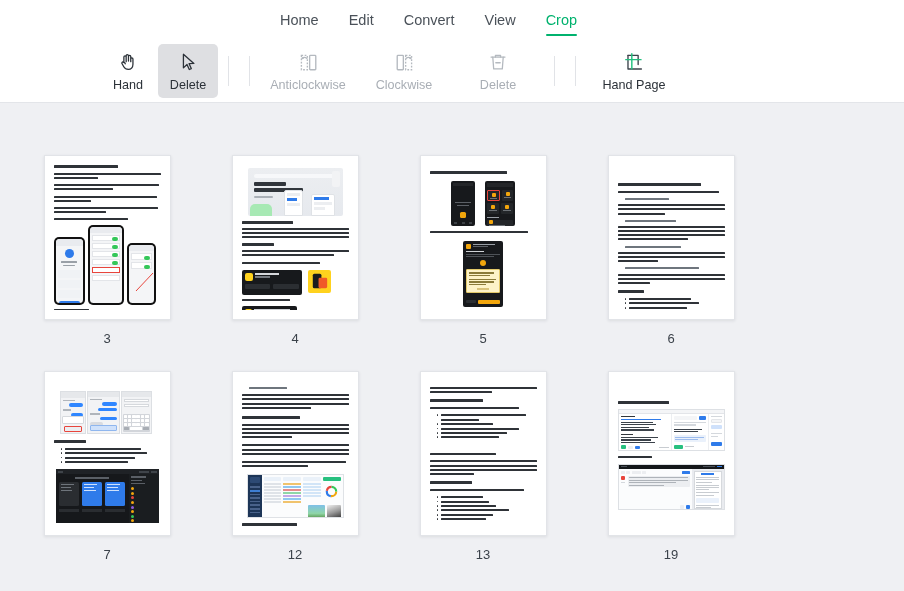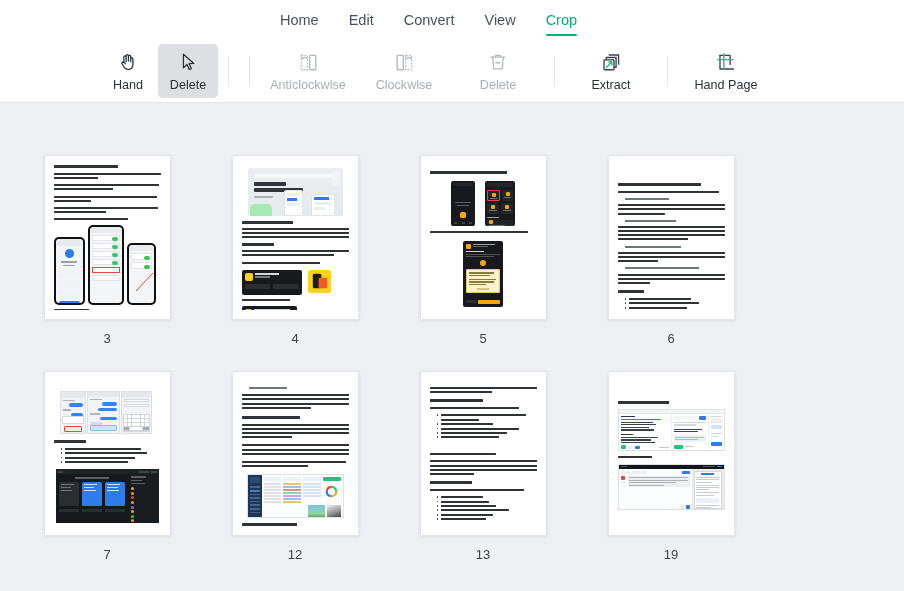--- a/index.html
+++ b/index.html
@@ -283,32 +283,20 @@
         <path d="M9.2 6.6V4.9h5.6v1.7"></path>
         <path d="M6.3 6.6 L7.3 19.6h9.4l1-13"></path>
         <path d="M9.6 12.8h4.8"></path>
       </svg>
     </span>
     <span class="tool-label">Delete</span>
   </div>
 
   <div class="tbar-sep"></div>
 
-  <div class="tool wide">
-    <span class="tool-icon">
-      <svg width="23" height="23" viewBox="0 0 24 24" fill="none" stroke="#3b424a" stroke-width="1.4">
-        <path d="M9.2 4.2h10.2v10.2" stroke-linejoin="round"></path>
-        <path d="M6.6 6.8h10.2v10.2H6.6z" stroke-linejoin="round"></path>
-        <rect x="4.2" y="9.2" width="10.4" height="10.4" rx="0.7" fill="#fff"></rect>
-        <path d="M6.6 17.2 L12.2 11.6" stroke="#22c07f" stroke-width="1.5" stroke-linecap="round"></path>
-        <path d="M9.1 11.4h3.3v3.3" stroke="#22c07f" stroke-width="1.5" stroke-linecap="round" stroke-linejoin="round"></path>
-      </svg>
-    </span>
-    <span class="tool-label">Extract</span>
-  </div>
 
   <div class="tbar-sep"></div>
 
   <div class="tool wider">
     <span class="tool-icon">
       <svg width="23" height="23" viewBox="0 0 24 24" fill="none" stroke="#3b424a" stroke-width="1.4" stroke-linecap="round" stroke-linejoin="round">
         <path d="M5.2 4.6v14.2h14"></path>
         <path d="M5.2 4.6h10.6v9.6"></path>
         <path d="M9.2 2.9v15.9M2.9 9.0h15.9" stroke="#22c07f" stroke-width="1.5"></path>
       </svg>

